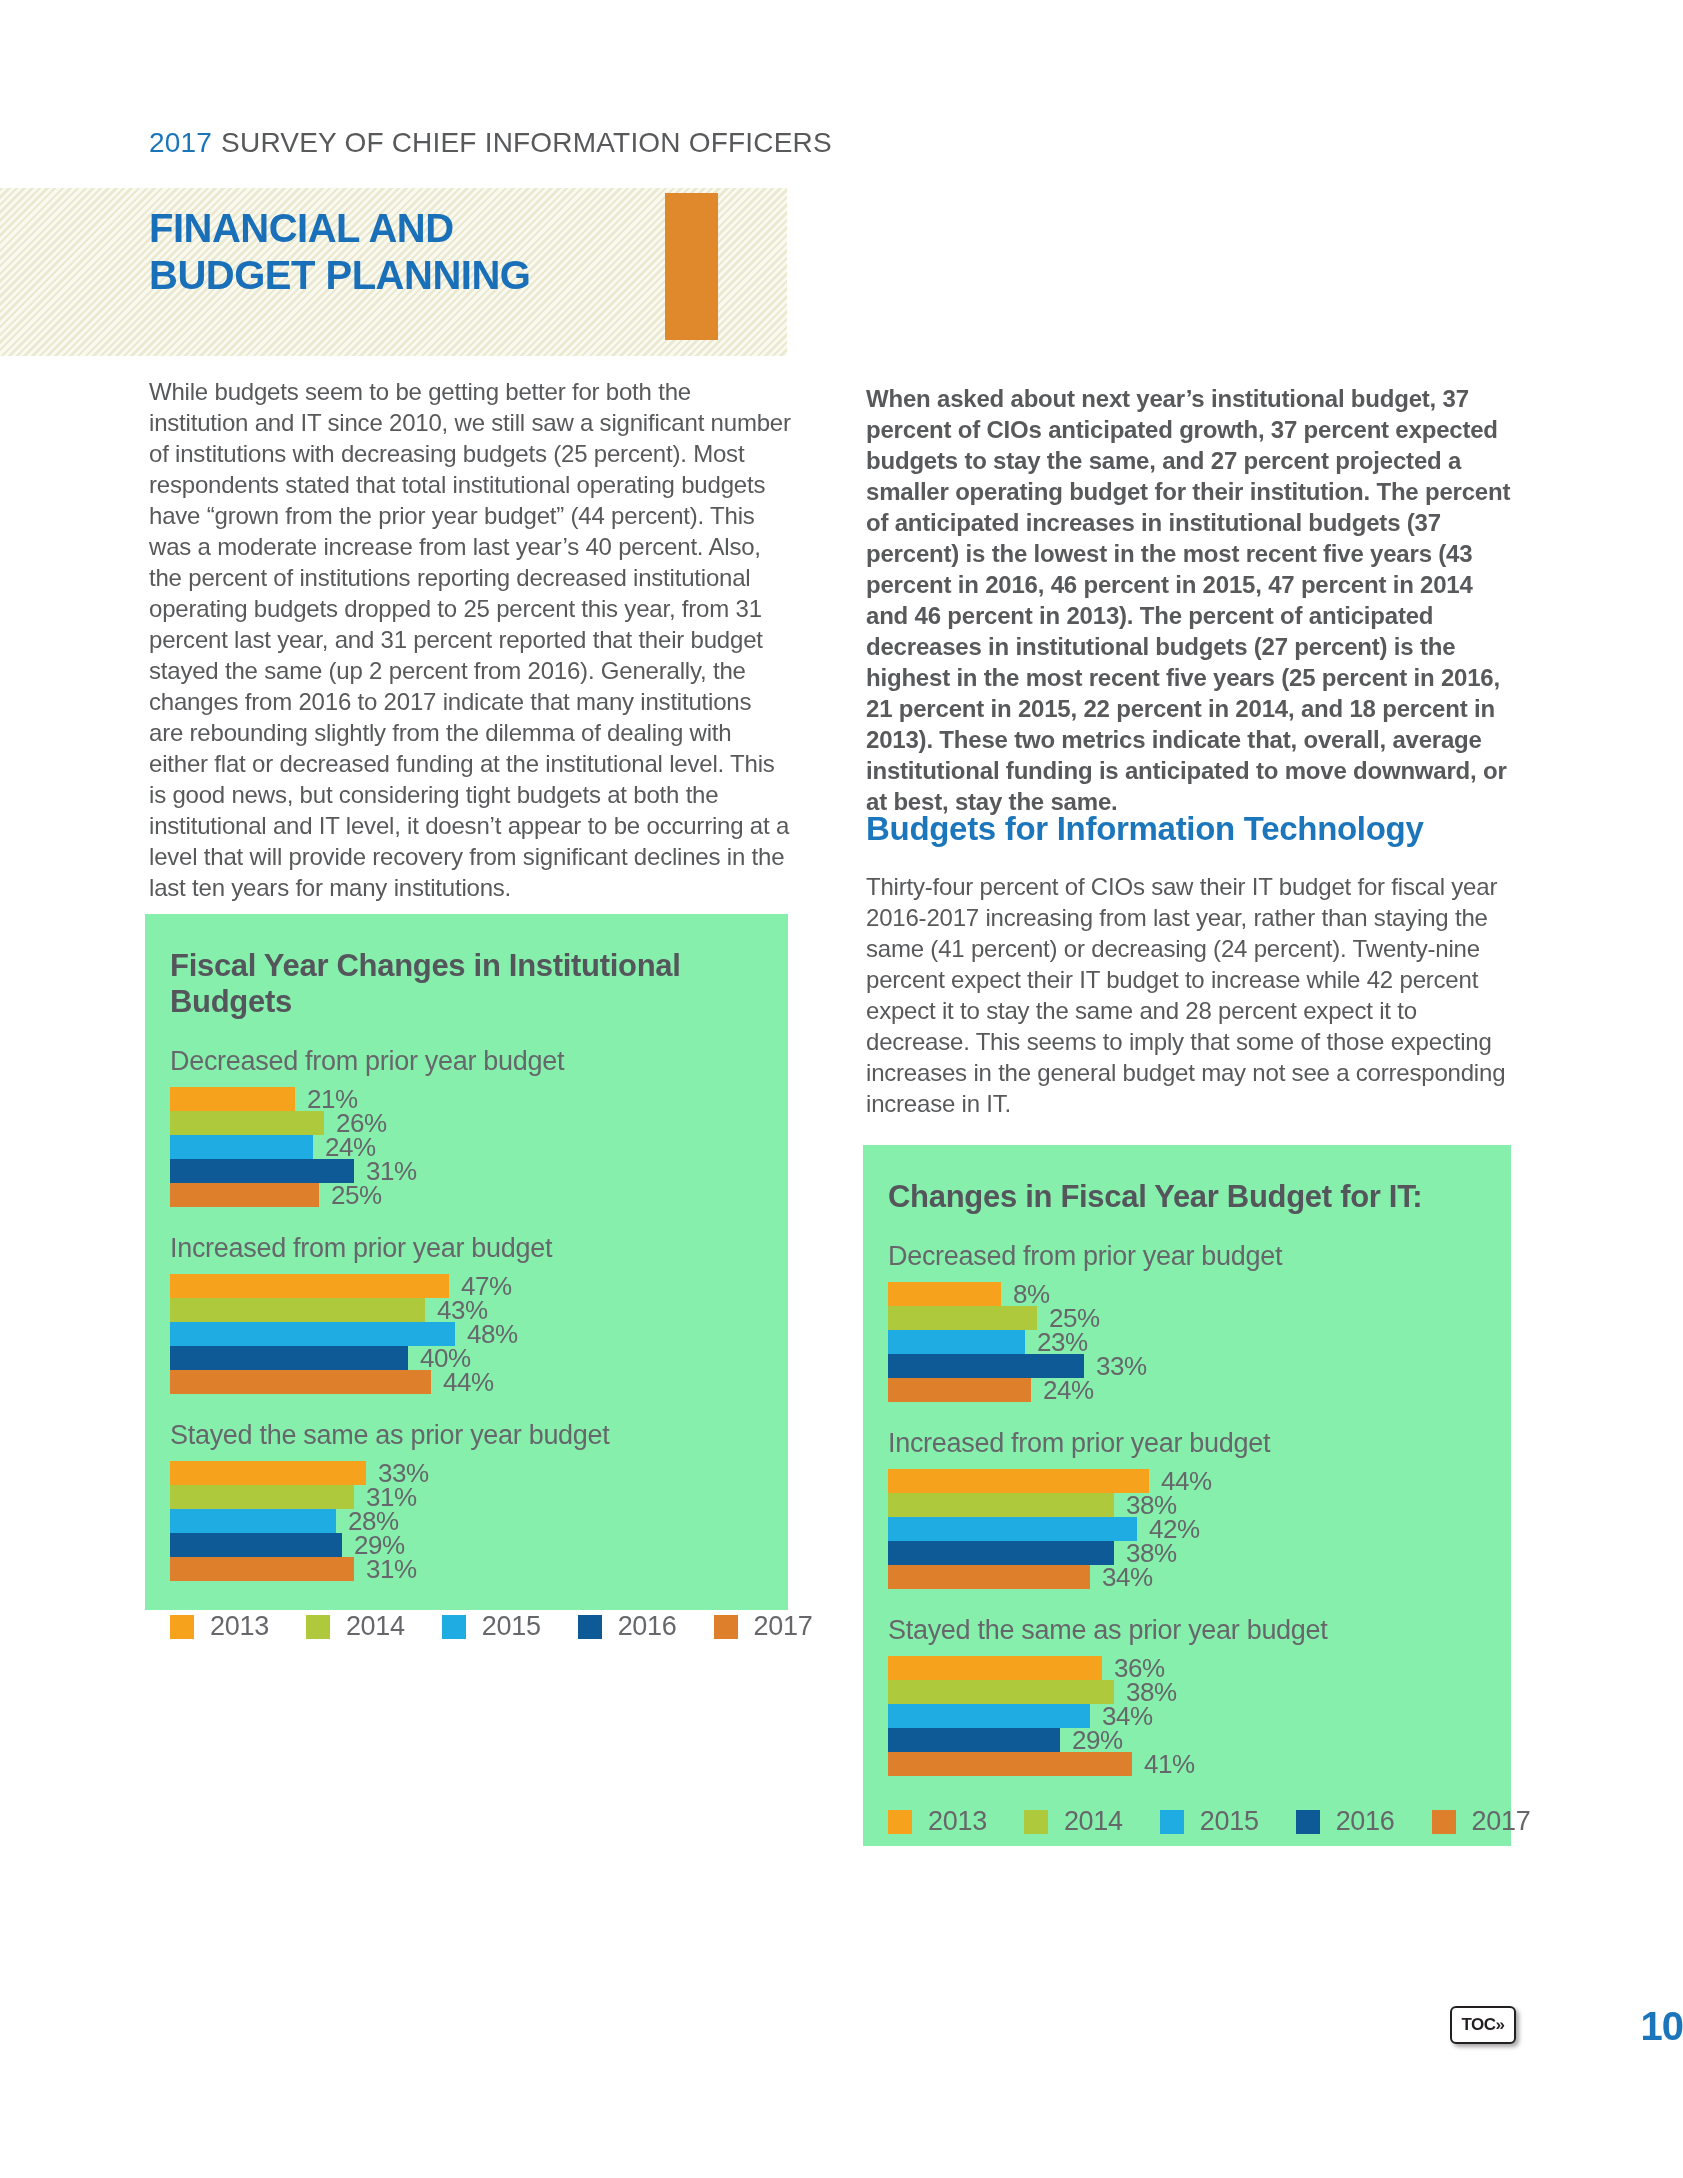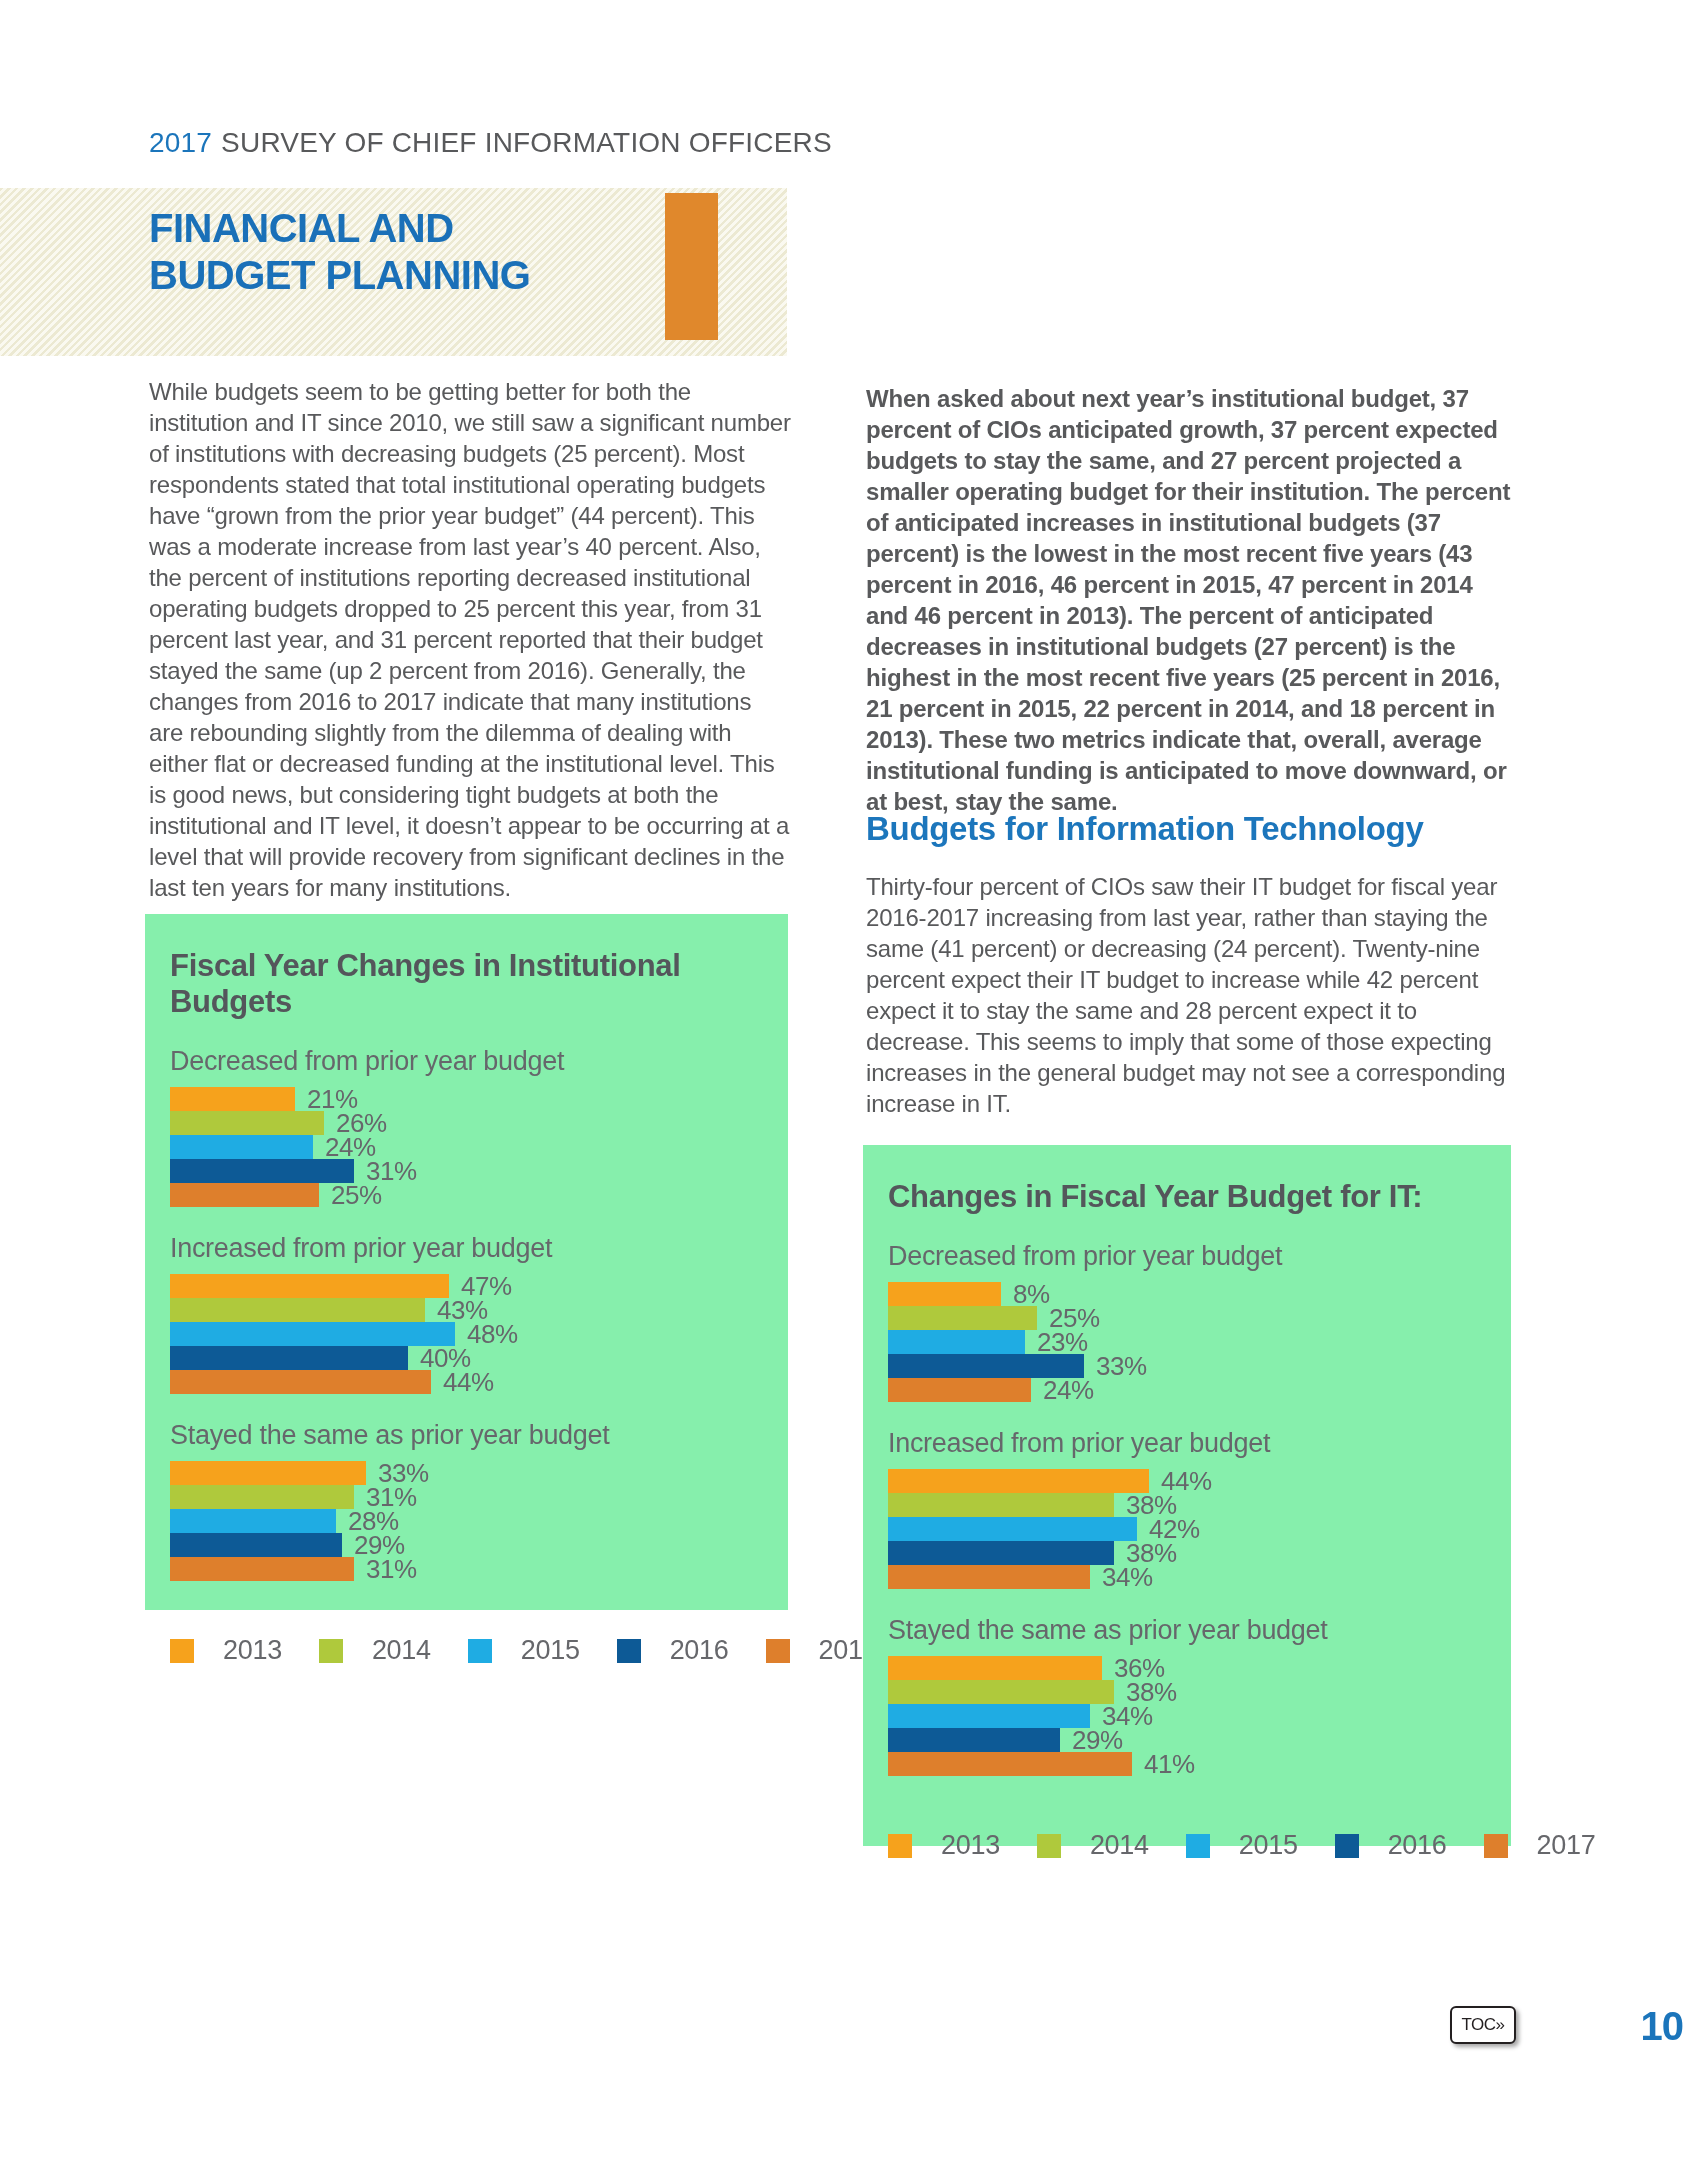--- a/index.html
+++ b/index.html
@@ -37,34 +37,34 @@
   }
   .chart-box.left{left:145px; top:914px; width:643px; height:696px;}
   .chart-box.right{left:863px; top:1145px; width:648px; height:701px;}
   .chart-title{font-size:31px; font-weight:bold; color:#54565b; letter-spacing:-0.3px; margin:0 0 18px 0;}
   .chart-group{margin-top:26px;}
   .group-label{font-size:27px; color:#66676b; letter-spacing:-0.3px; margin-bottom:10px;}
   .bar-row{display:flex; align-items:center; height:24px;}
   .bar{height:24px; flex:0 0 auto;}
   .bar-value{margin-left:12px; font-size:26px; color:#66676b; letter-spacing:-0.5px; white-space:nowrap;}
   .legend{display:flex; align-items:center; gap:37px; margin-top:30px;}
-  .legend-item{display:flex; align-items:center; gap:29px;margin-top:24px;}
+  .legend-item{display:flex; align-items:center; gap:16px;}
   .legend-swatch{width:24px; height:24px; flex:0 0 auto;}
   .legend-label{font-size:27px; color:#66676b; letter-spacing:-0.3px;}
   
   .page-number{
     position:absolute; left:0; top:2004px; width:1683px; text-align:right;
     font-size:40px; font-weight:bold; color:#1b75bb; letter-spacing:-1px;
   }
   .toc-button{
     position:absolute; left:1450px; top:2006px; width:66px; height:38px;
     background:#ffffff; border:2px solid #231f20; border-radius:6px;
     box-shadow:3px 3px 4px rgba(0,0,0,0.35);
     display:flex; align-items:center; justify-content:center;
-    font-size:17px; font-weight:normal; color:#231f20; letter-spacing:-0.5px;
+    font-size:17px; font-weight:bold; color:#231f20; letter-spacing:-0.5px;
     cursor:pointer; box-sizing:border-box;
   }
 </style>
 </head>
 <body>
 
 <div class="page">
 
   <div class="doc-header">
     <span class="hdr-year">2017</span><span class="hdr-rest">SURVEY OF CHIEF INFORMATION OFFICERS</span>

